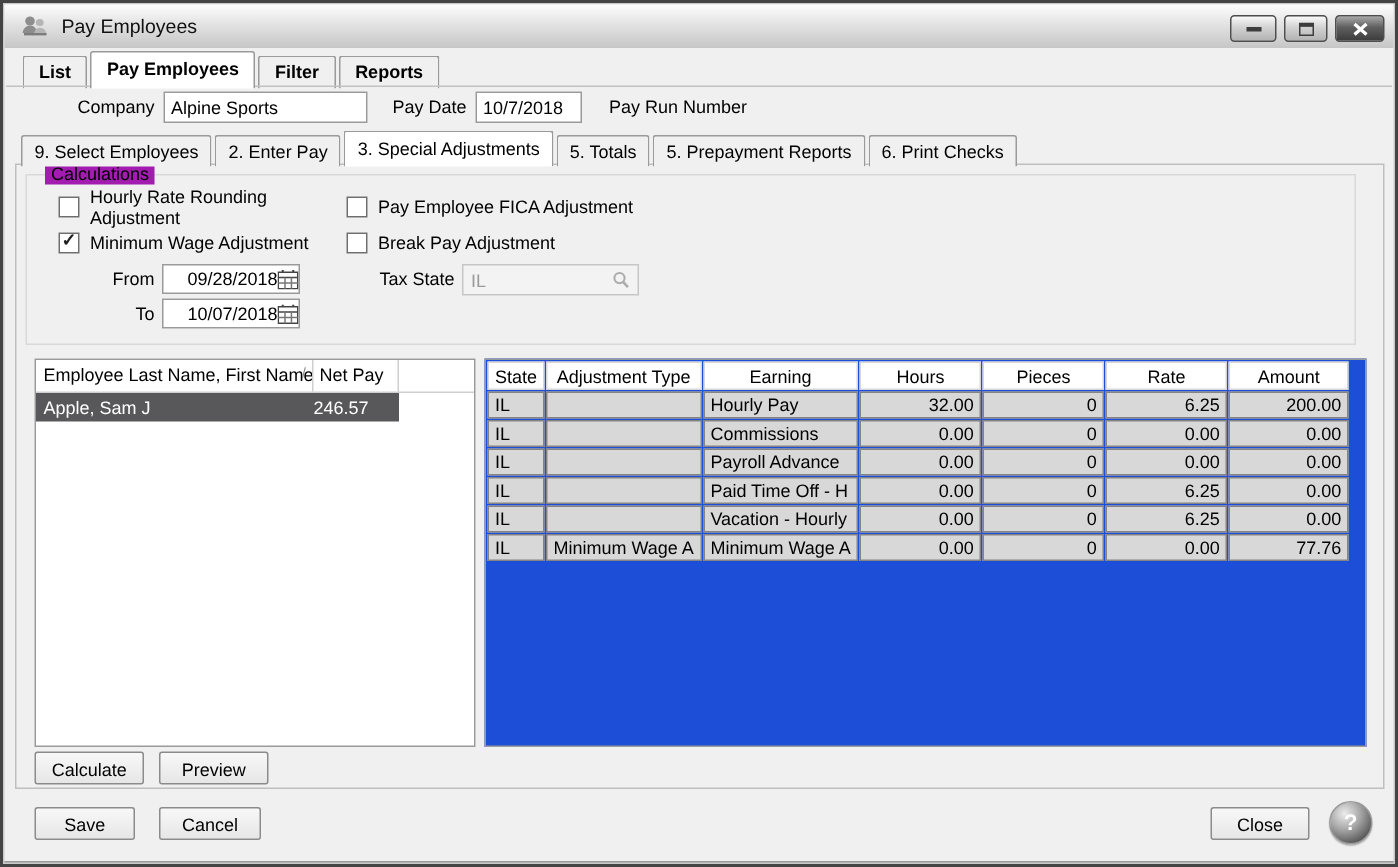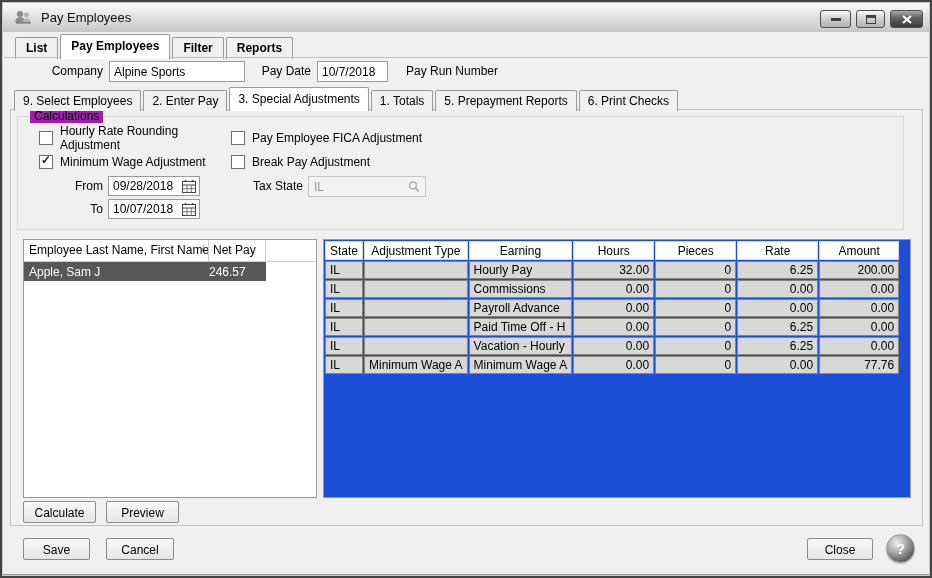--- a/index.html
+++ b/index.html
@@ -48,21 +48,21 @@
   .cb-grid{position:absolute;left:28px;top:21px;display:grid;
     grid-template-columns:192px auto;row-gap:10px;}
   .cb{display:flex;align-items:center;gap:7px;height:14px;cursor:default;}
   .cb .box{width:12px;height:12px;border:1px solid #6e6e6e;background:#fff;
     position:relative;flex:none;}
   .cb .mark{position:absolute;left:1px;top:-3px;font-size:12px;font-weight:bold;
     color:#222;visibility:hidden;}
   .cb.checked .mark{visibility:visible;}
   .datefield{position:absolute;box-sizing:border-box;height:20px;width:92px;
     border:1px solid #9a9a9a;background:#fff;display:flex;align-items:center;}
-  .datefield .val{flex:1;padding-left:4px;}
+  .datefield .val{flex:1;padding-left:16px;}
   .datefield .cal{flex:none;margin-right:3px;cursor:pointer;}
   .lookupfield{position:absolute;box-sizing:border-box;height:21px;width:118px;
     border:1px solid #c6c6c6;background:#f3f3f3;display:flex;align-items:center;
     color:#9a9a9a;}
   .lookupfield .val{flex:1;padding-left:5px;}
   .lookupfield .mag{flex:none;margin-right:4px;}
   
   .emp-list{position:absolute;left:12px;top:129px;width:294px;height:259px;
     border:1px solid #9a9a9a;background:#fff;box-sizing:border-box;overflow:hidden;}
   .emp-head{display:flex;height:21px;border-bottom:1px solid #cfcfcf;background:#fff;}
@@ -139,21 +139,21 @@
   <span class="lbl r" style="left:30px;top:59px;width:71px;">Company</span>
   <input class="txt" style="left: 107px; top: 59px; width: 136px;" value="Alpine Sports">
   <span class="lbl r" style="left:240px;top:59px;width:69px;">Pay Date</span>
   <input class="txt" style="left: 315px; top: 59px; width: 71px;" value="10/7/2018">
   <span class="lbl r" style="left:396px;top:59px;width:100px;">Pay Run Number</span>
 
   <div class="tabs sub-tabs">
     <span class="tab">9. Select Employees</span>
       <span class="tab">2. Enter Pay</span>
       <span class="tab active">3. Special Adjustments</span>
-      <span class="tab">1. Totals</span>
+      <span class="tab">5. Totals</span>
       <span class="tab">5. Prepayment Reports</span>
       <span class="tab">6. Print Checks</span>
   </div>
 
   <div class="panel">
 
     <div class="groupbox">
       <span class="groupbox-label">Calculations</span>
     </div>
 

